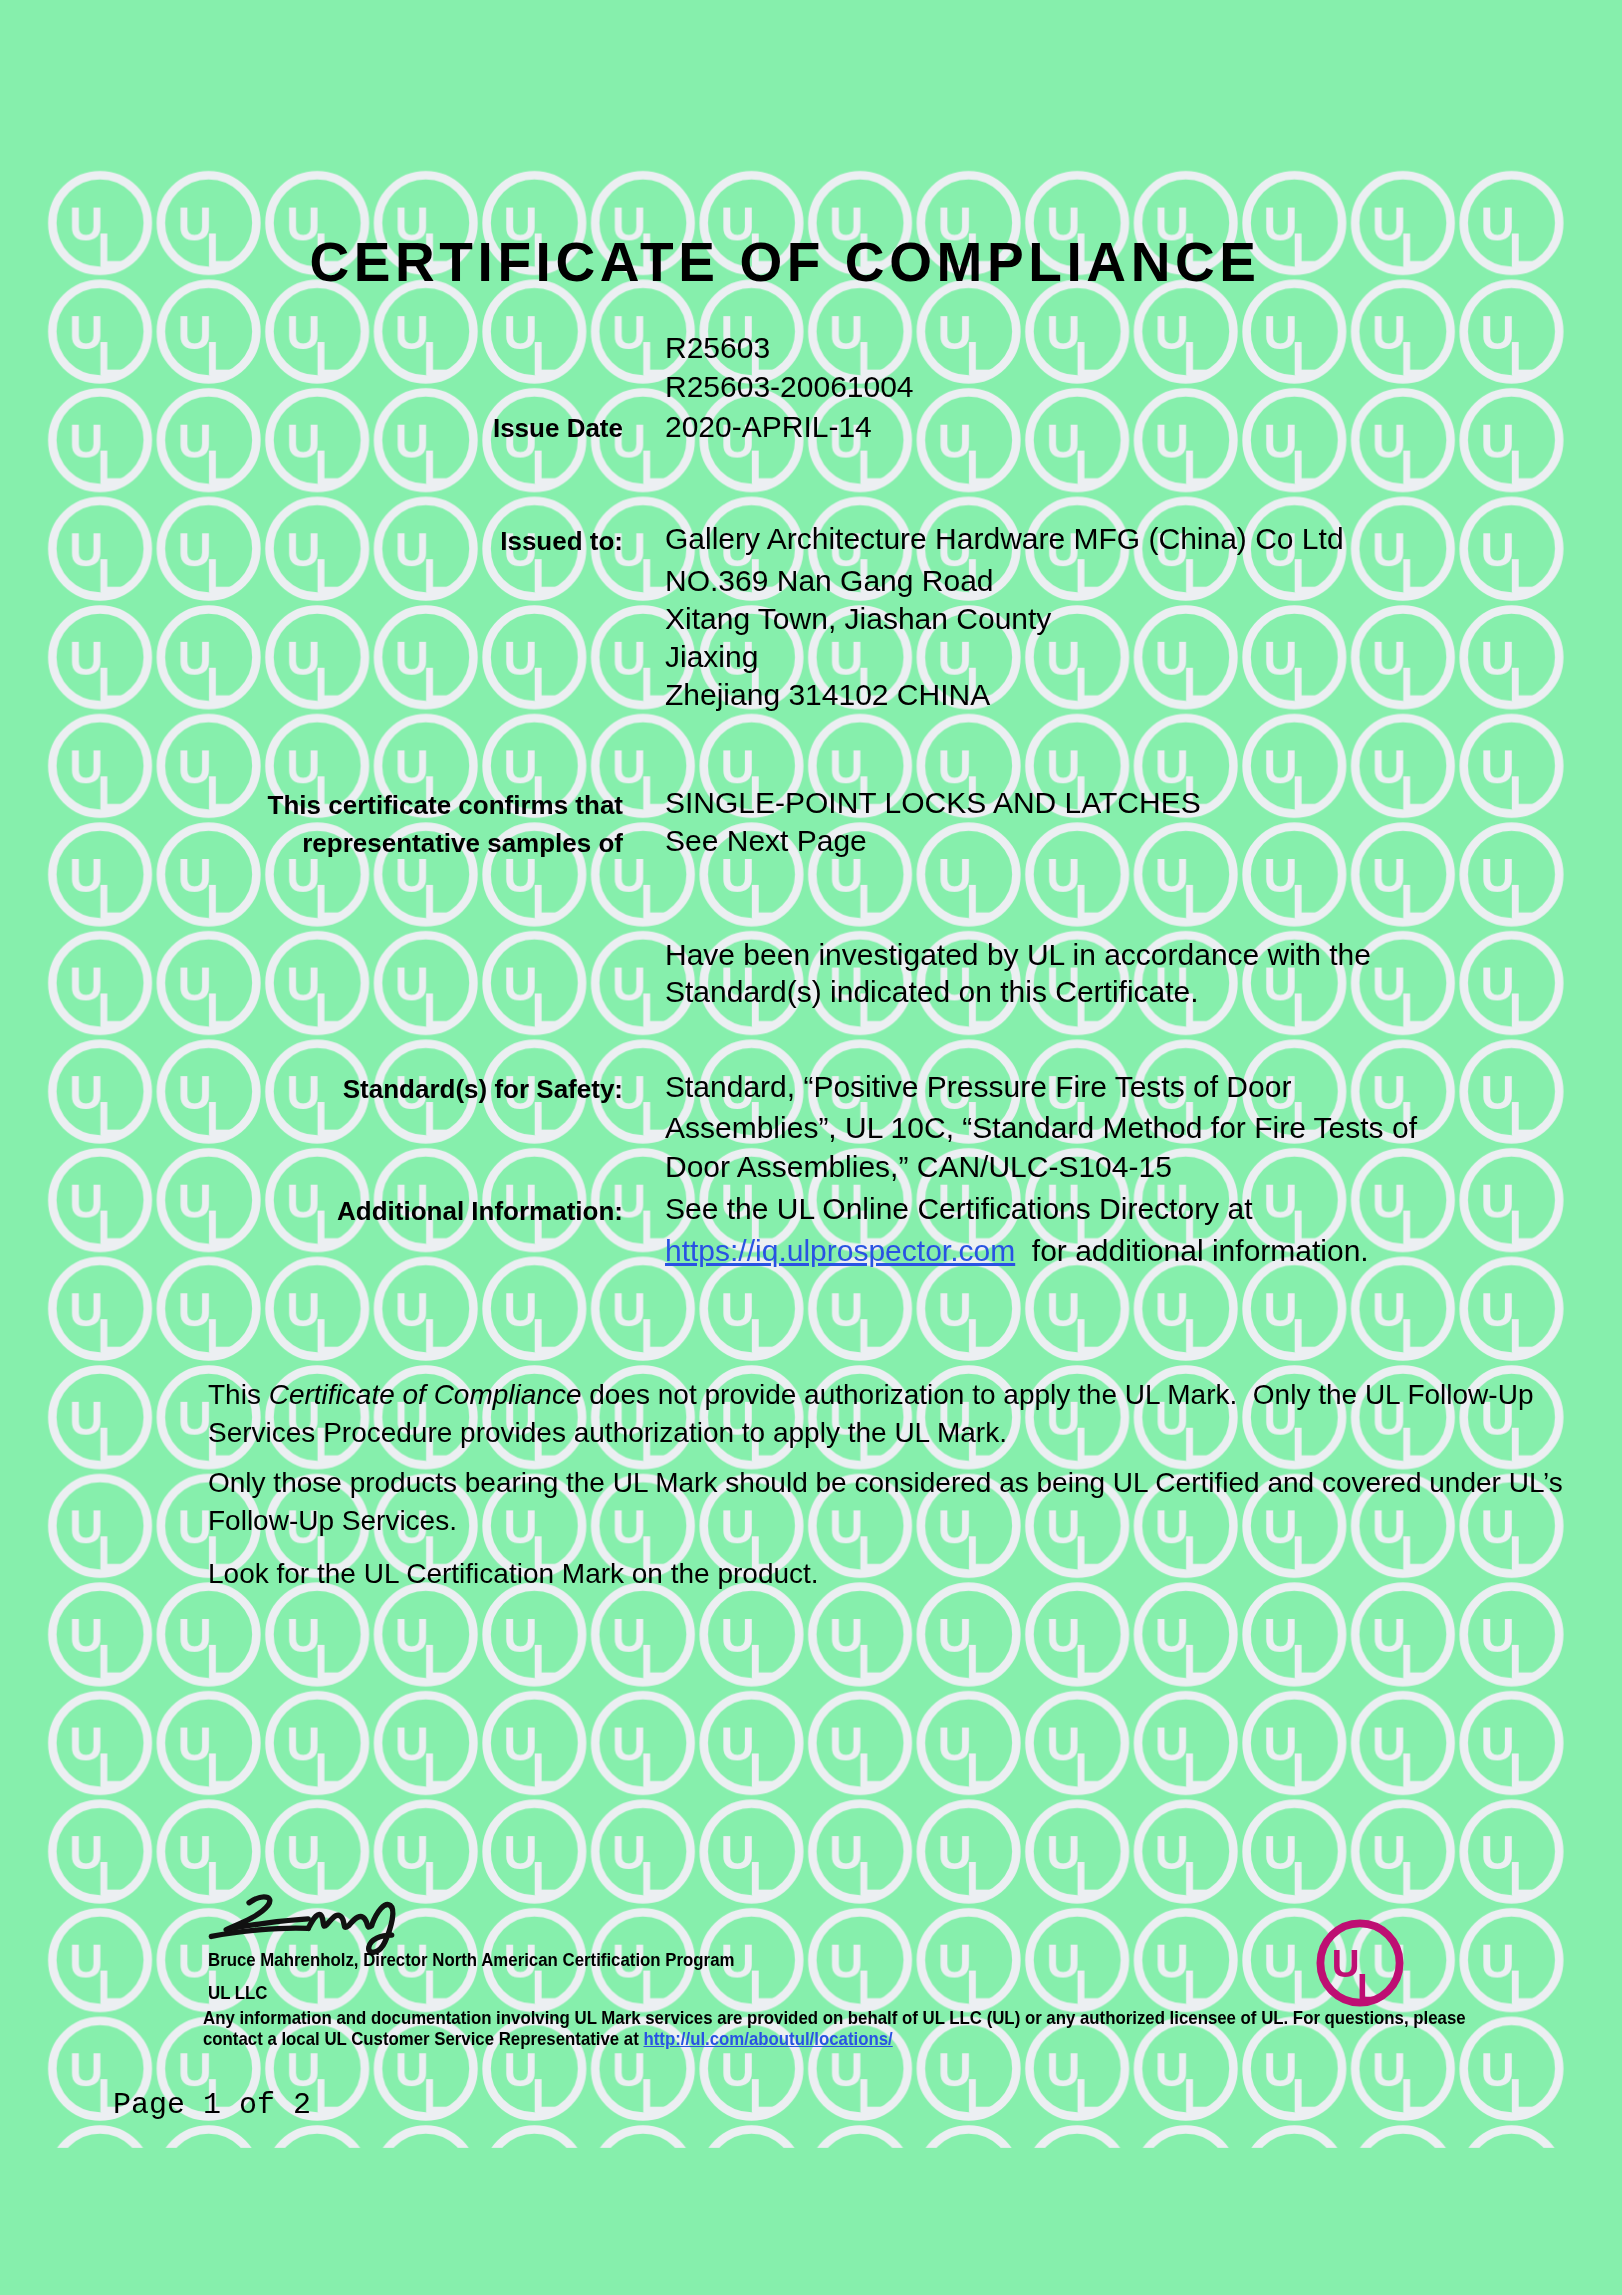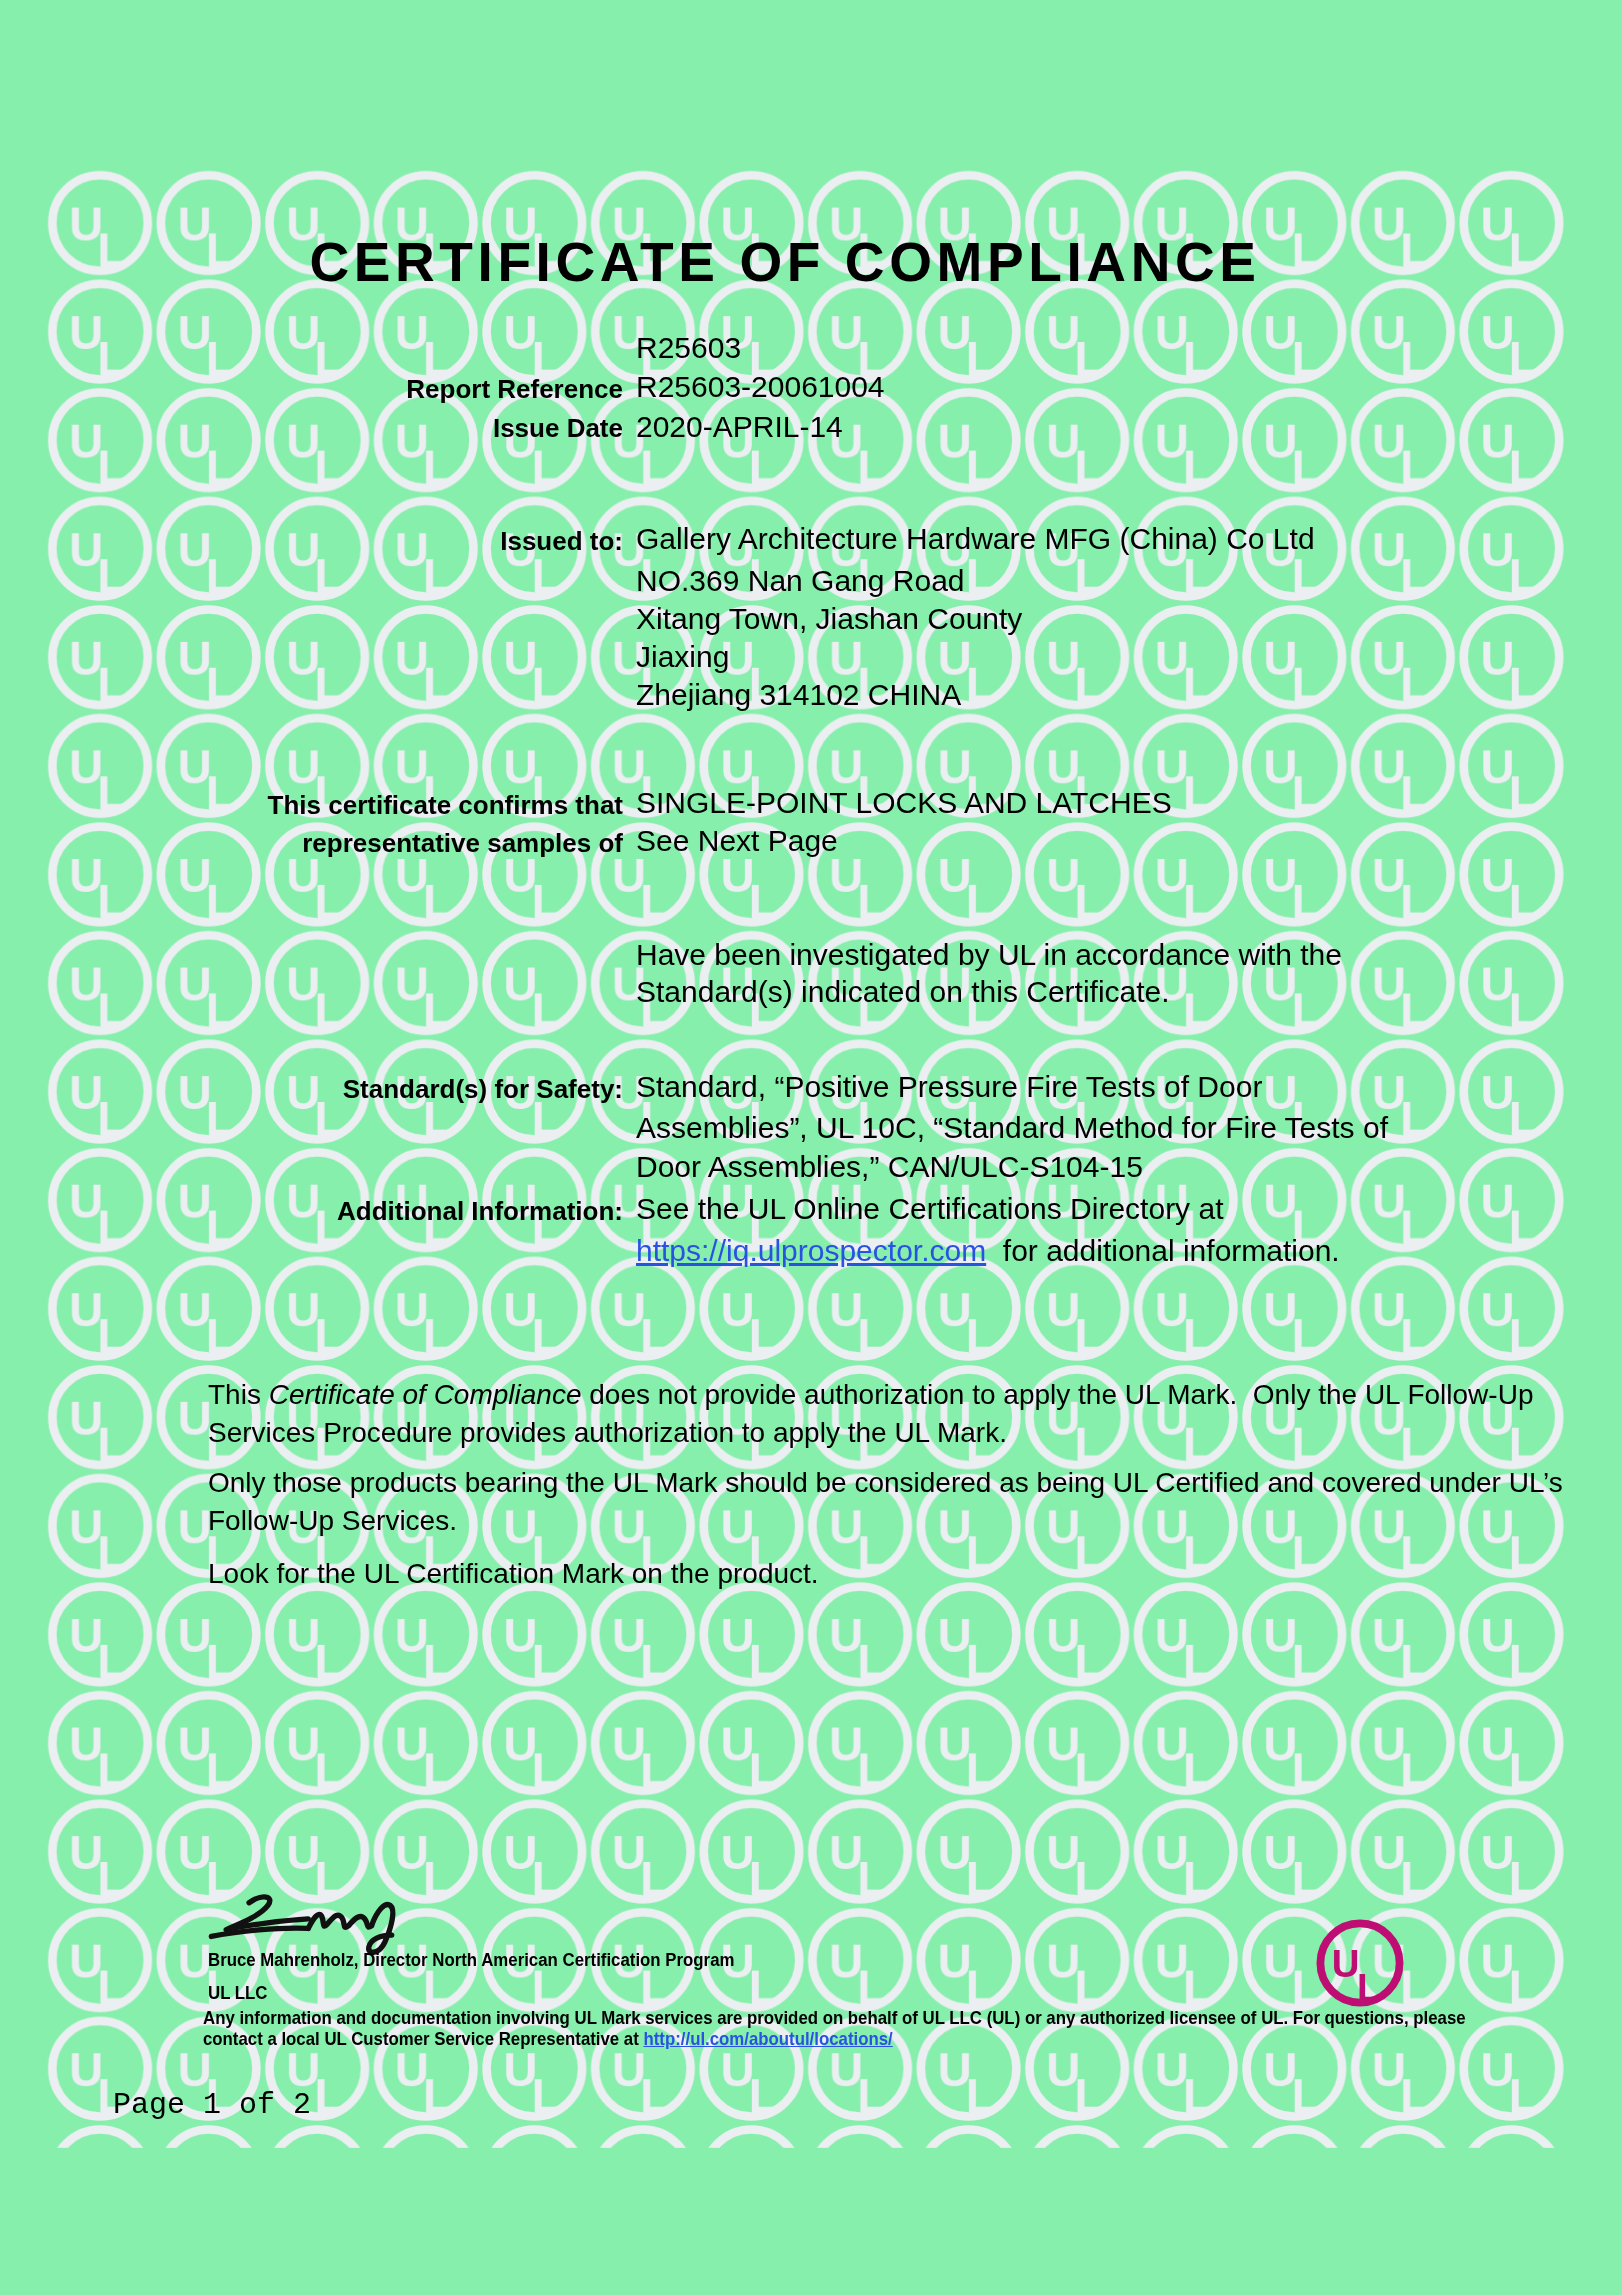--- a/index.html
+++ b/index.html
@@ -16,21 +16,21 @@
   .wm{position:absolute;left:0;top:0;width:1622px;height:2295px;}
   .title{
     position:absolute;left:26px;top:230px;width:1518px;
     text-align:center;font-weight:bold;font-size:55px;letter-spacing:4.6px;
     white-space:pre;
   }
   .lbl{
     position:absolute;left:105px;width:518px;text-align:right;
     font-weight:bold;font-size:26px;white-space:pre;
   }
-  .val{position:absolute;left:636px;font-size:30px;white-space:pre;text-align:right;}
+  .val{position:absolute;left:665px;font-size:30px;white-space:pre;text-align:right;}
   .para{position:absolute;left:208px;font-size:28px;white-space:pre;}
   .foottext{position:absolute;left:208px;font-weight:bold;white-space:pre;}
   .name{font-size:18.3px;transform:scaleX(0.92);transform-origin:left;}
   .fine{font-size:17.7px;left:203px;transform:scaleX(0.95);transform-origin:left;}
   .pagenum{position:absolute;left:113px;top:2088px;font-size:30px;white-space:pre;font-family:Liberation Mono, monospace;}
   a.link{color:#2952E3;text-decoration:underline;cursor:pointer;}
   .sig{position:absolute;left:206px;top:1891px;}
   .ullogo{position:absolute;left:1312px;top:1915px;}
 </style>
 </head>
@@ -46,21 +46,20 @@
         <text x="79" y="149" font-family="'Liberation Sans',sans-serif" font-weight="bold" font-size="72" fill="#ECEFF2">L</text>
       </pattern>
     </defs>
     <rect x="70" y="258" width="2324" height="3026" fill="url(#wmpat)"></rect>
   </svg>
 
   <div class="title">CERTIFICATE OF COMPLIANCE</div>
 
   <div class="val" style="top:331px">R25603</div>
 
-  <div class="lbl" style="top:374px">Report Reference</div>
   <div class="val" style="top:370px">R25603-20061004</div>
 
   <div class="lbl" style="top:413px">Issue Date</div>
   <div class="val" style="top:410px">2020-APRIL-14</div>
 
   <div class="lbl" style="top:526px">Issued to:</div>
   <div class="val" style="top:522px">Gallery Architecture Hardware MFG (China) Co Ltd</div>
   <div class="val" style="top:564px">NO.369 Nan Gang Road</div>
   <div class="val" style="top:602px">Xitang Town, Jiashan County</div>
   <div class="val" style="top:640px">Jiaxing</div>

